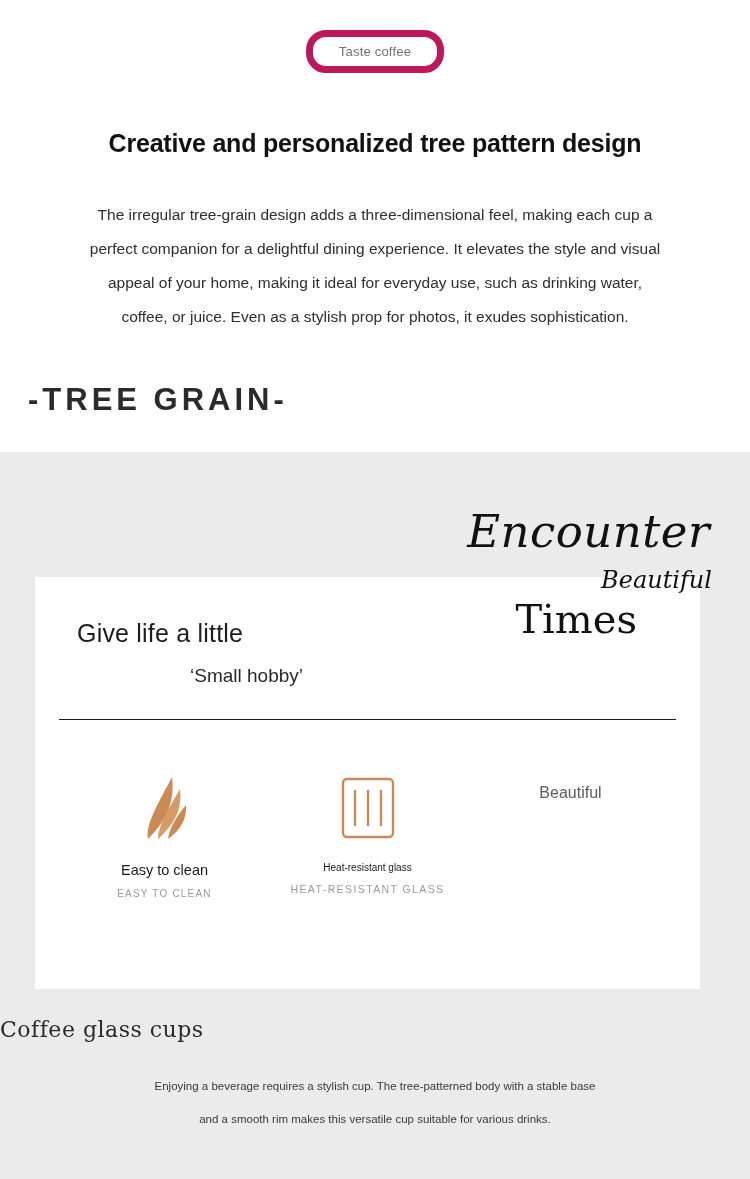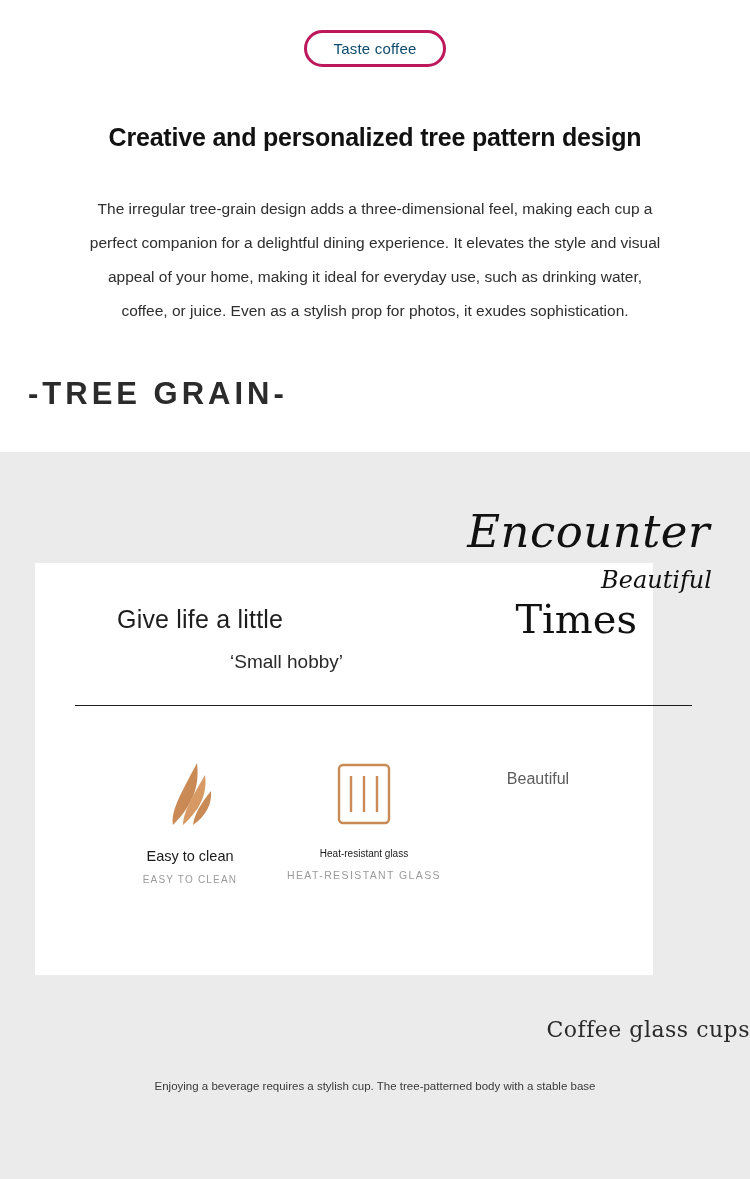--- a/index.html
+++ b/index.html
@@ -13,25 +13,25 @@
   .page { position: relative; width: 750px; height: 1179px; background: #ffffff; }
 
   
   .top-section {
     background: #ffffff;
     padding-top: 30px;
     height: 452px;
   }
   .pill-wrap { display: flex; justify-content: center; }
   .pill {
-    border: 3px solid #be185d;
+    border: 7px solid #be185d;
     border-radius: 20px;
     padding: 8px 26px;
-    font-size: 15px;
-    color: #0c4a6e;
+    font-size: 13px;
+    color: #737373;
     letter-spacing: 0.2px;
     background: #fff;
     line-height: 1;
   }
   .headline {
     margin-top: 56px;
     text-align: center;
     font-size: 25px;
     font-weight: bold;
     color: #111111;
@@ -87,26 +87,25 @@
   .script-times {
     font-size: 40px;
     line-height: 44px;
     margin-top: 0px;
     margin-right: 73px;
   }
 
   .card {
     position: absolute;
     left: 35px;
-    top: 111px;
-    width: 618px;
+    top: 125px;
+    width: 665px;
     height: 412px;
     background: #ffffff;
     z-index: 2;
-    padding-left: 40px;
   }
   .card-title {
     margin: 42px 0 0 42px;
     font-size: 25px;
     color: #1d1d1d;
     letter-spacing: 0.2px;
   }
   .card-sub {
     margin: 17px 0 0 155px;
     font-size: 19px;
@@ -146,21 +145,21 @@
     margin-top: 10px;
   }
   .feature.mid .feat-label-1 { font-size: 14.5px; color: #1a1a1a; }
   .feature.mid .feat-label-2 { font-size: 10px; letter-spacing: 1.2px; }
   .feature.right .feat-label-1 { font-size: 16px; color: #5c5c5c; }
 
   .bottom-title {
     position: absolute;
     top: 565px;
     width: 100%;
-    text-align: right;
+    text-align: left;
     font-family: "DejaVu Serif", serif;
     font-size: 22px;
     color: #2a2a2a;
     letter-spacing: 0.5px;
   }
   .bottom-copy {
     position: absolute;
     top: 618px;
     width: 100%;
     text-align: center;
@@ -231,16 +230,17 @@
           <div class="feat-label-1">Beautiful</div>
           <div class="feat-label-2"></div>
         </div>
 
       </div>
     </div>
 
     <div class="bottom-title">Coffee glass cups</div>
     <div class="bottom-copy">
       <div>Enjoying a beverage requires a stylish cup. The tree-patterned body with a stable base</div>
+      <div>and a smooth rim makes this versatile cup suitable for various drinks.</div>
     </div>
 
   </div>
 </div>
 
 </body></html>

